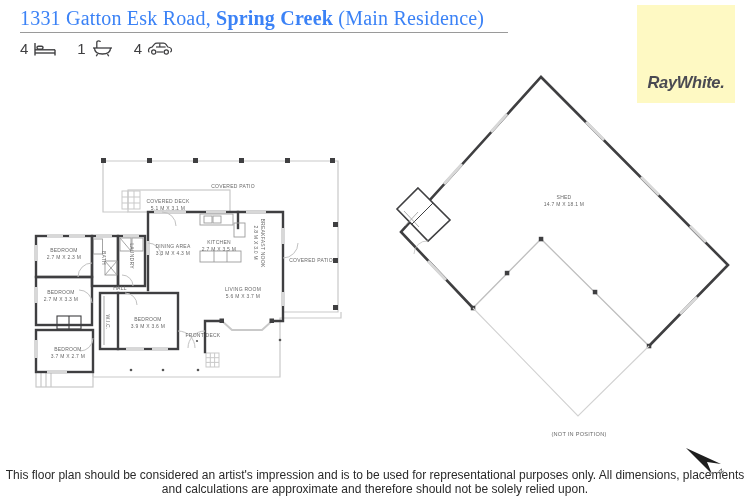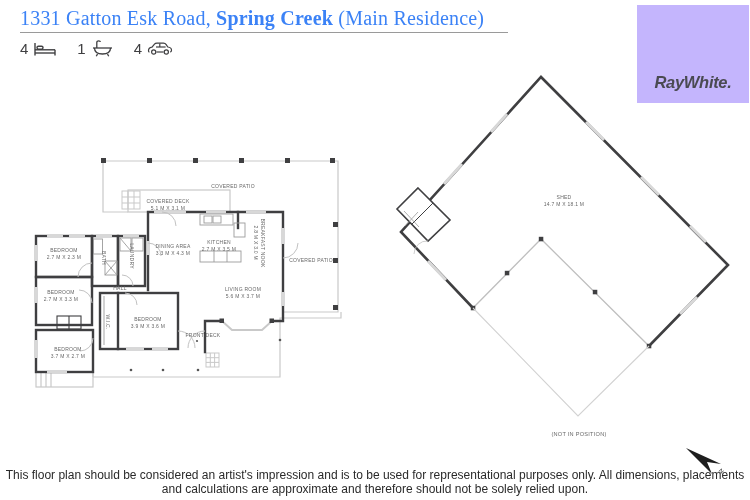--- a/index.html
+++ b/index.html
@@ -13,21 +13,21 @@
     font-family:"Liberation Serif",serif;
     font-size:20px;color:#3b82f6;letter-spacing:.2px;white-space:nowrap;
   }
   .title .bold{font-weight:bold;}
   .title-rule{position:absolute;left:20px;top:32px;width:488px;height:1px;background:#9a9a9a;}
   .features{position:absolute;left:20px;top:39px;display:flex;align-items:center;gap:8px;}
   .feature{display:flex;align-items:center;gap:5px;margin-right:12px;}
   .feature .count{font-size:15px;color:#3f3f41;}
   .feature svg{display:block;}
   .logo{
-    position:absolute;left:637px;top:5px;width:112px;height:98px;background:#c4b5fd;
+    position:absolute;left:637px;top:5px;width:98px;height:98px;background:#fef9c3;
     display:flex;align-items:flex-end;justify-content:center;box-sizing:border-box;padding-bottom:11px;
   }
   .logo .brand{
     font-size:16.5px;font-weight:bold;font-style:italic;color:#4A4A52;letter-spacing:-.3px;
   }
   
   .rlabel{
     position:absolute;transform:translate(-50%,-50%);
     text-align:center;color:#686868;font-size:5px;line-height:6.5px;
     letter-spacing:.25px;white-space:nowrap;z-index:3;

